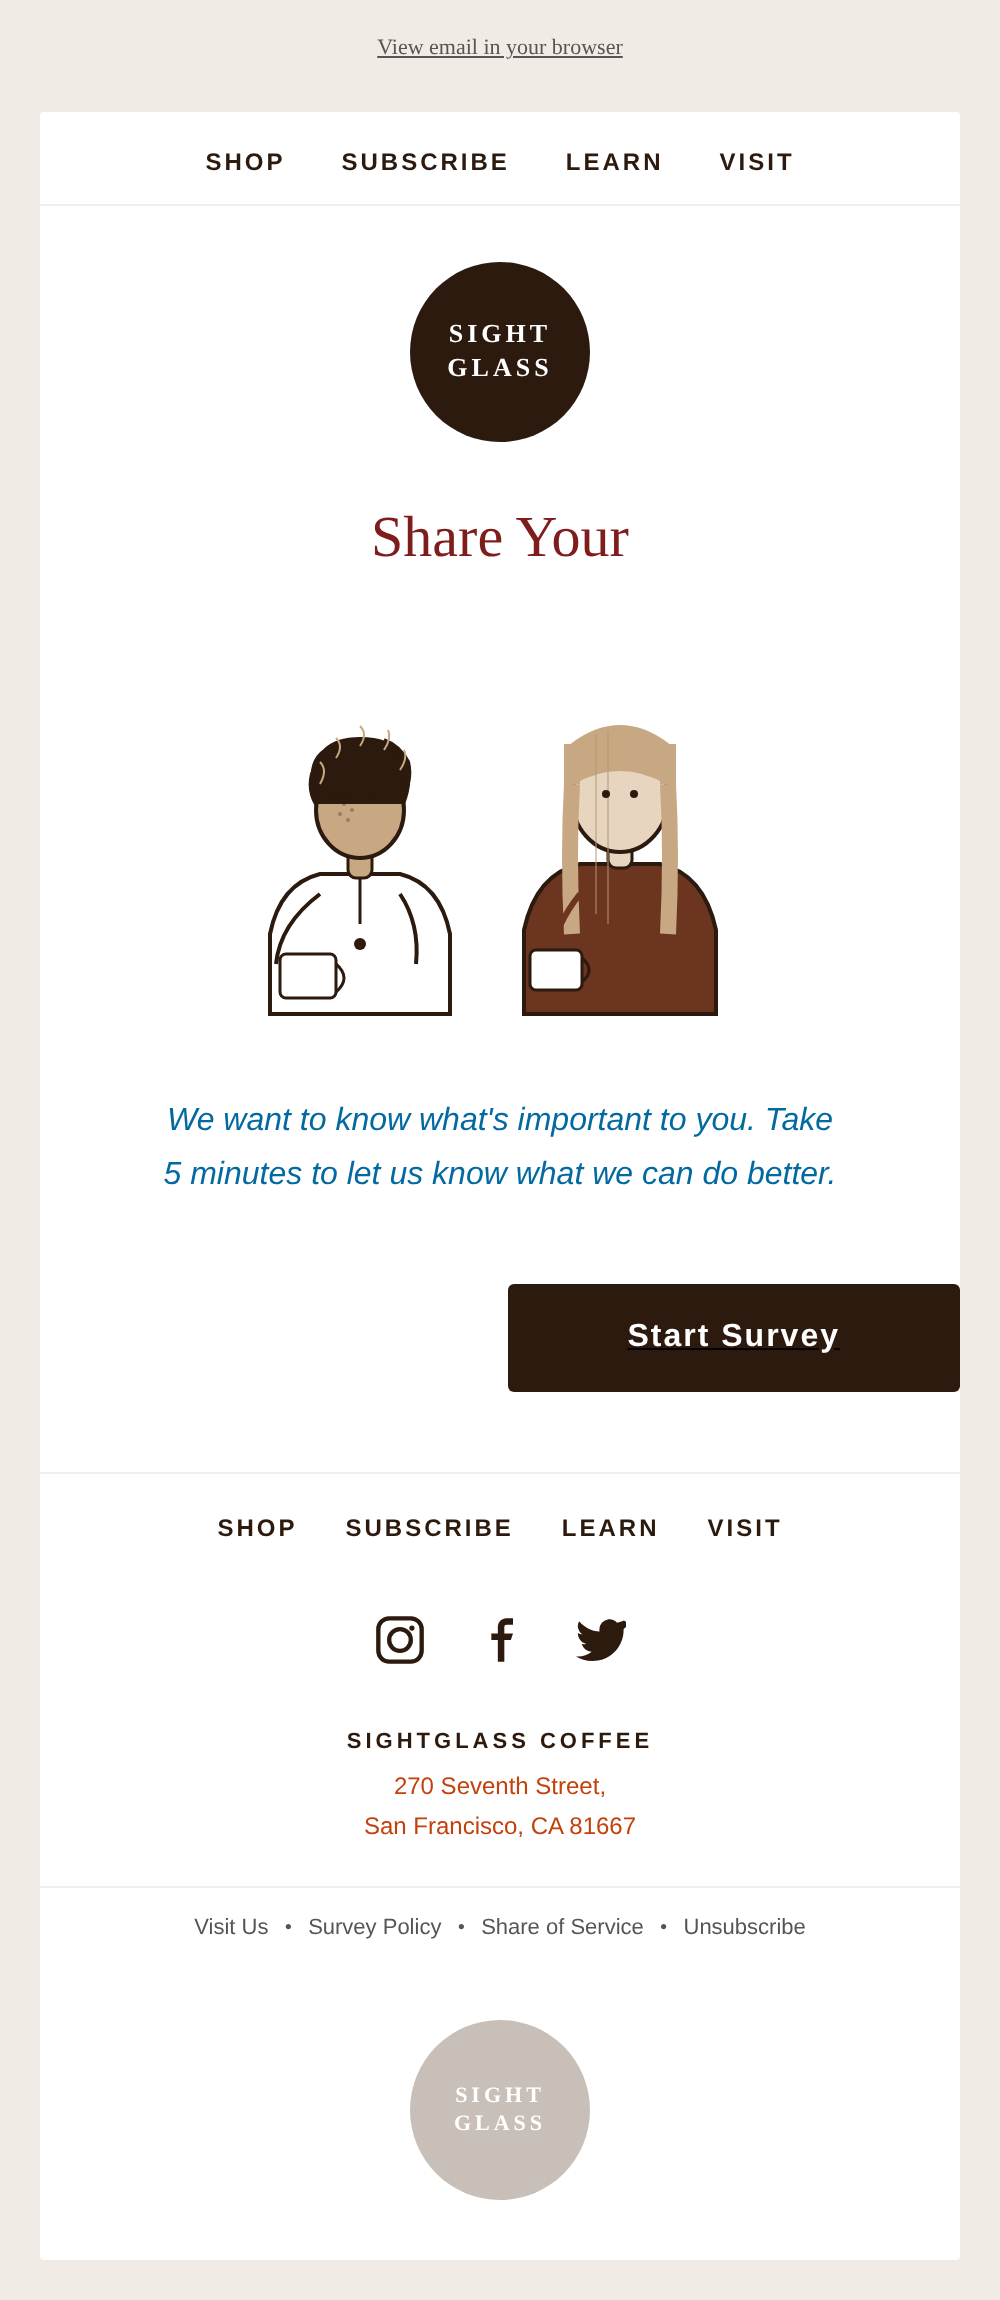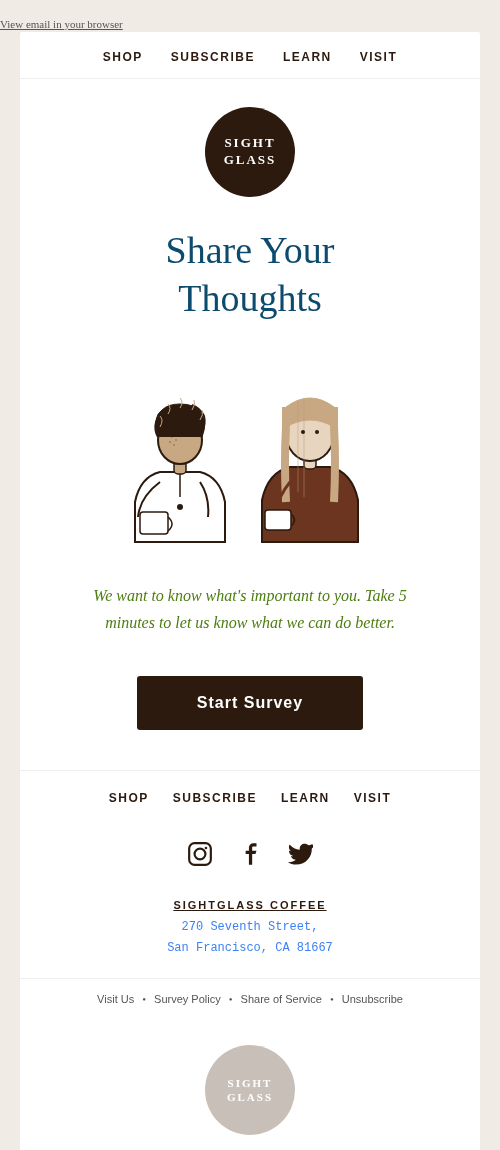--- a/index.html
+++ b/index.html
@@ -13,21 +13,22 @@
       min-height: 1150px;
     }
 
     .email-wrapper {
       width: 500px;
       background-color: #f0ebe4;
       min-height: 1150px;
     }
 
     .view-browser {
-      padding: 14px 0 0;
+      text-align: center;
+      padding: 14px 0 24px;
     }
 
     .view-browser a {
       color: #555;
       font-size: 11px;
       text-decoration: underline;
     }
 
     .email-container {
       background-color: #fff;
@@ -83,22 +84,22 @@
     }
 
     
     .headline-section {
       text-align: center;
       padding: 10px 40px 20px;
     }
 
     .headline {
       font-family: Georgia, serif;
-      font-size: 38px;
-      color: #0c4a6e;
+      font-size: 29px;
+      color: #7f1d1d;
       line-height: 1.25;
       font-weight: normal;
     }
 
     
     .illustration-section {
       display: flex;
       justify-content: center;
       padding: 10px 30px 20px;
     }
@@ -108,32 +109,33 @@
       height: 200px;
     }
 
     
     .body-text-section {
       text-align: center;
       padding: 10px 60px 30px;
     }
 
     .body-text {
-      font-family: Liberation Serif, serif;
+      font-family: Liberation Sans, sans-serif;
       font-style: italic;
       font-size: 16px;
-      color: #4d7c0f;
+      color: #0369a1;
       line-height: 1.7;
     }
 
     
     .cta-section {
       display: flex;
-      justify-content: center;
+      justify-content: flex-end;
       padding: 10px 0 40px;
+      text-decoration: underline;
     }
 
     .cta-button {
       background-color: #2c1a0e;
       color: #fff;
       font-family: Arial, sans-serif;
       font-size: 16px;
       font-weight: bold;
       letter-spacing: 1px;
       padding: 18px 60px;
@@ -192,27 +194,26 @@
     }
 
     .company-name {
       font-family: Arial, sans-serif;
       font-size: 11px;
       font-weight: bold;
       letter-spacing: 2px;
       color: #2c1a0e;
       text-transform: uppercase;
       margin-bottom: 6px;
-      text-decoration: underline;
     }
 
     .address-text {
-      font-family: Liberation Mono, monospace;
+      font-family: Liberation Sans, sans-serif;
       font-size: 12px;
-      color: #3b82f6;
+      color: #c2410c;
       line-height: 1.7;
     }
 
     
     .footer-links-section {
       display: flex;
       justify-content: center;
       align-items: center;
       gap: 8px;
       padding: 14px 20px 20px;
@@ -284,21 +285,20 @@
         <div class="logo-text">
           <div>SIGHT</div>
           <div>GLASS</div>
         </div>
       </div>
     </div>
 
     <div class="headline-section">
       <h1 class="headline">
         <span>Share Your</span><br>
-        <span>Thoughts</span>
       </h1>
     </div>
 
     <div class="illustration-section">
       <svg class="illustration-svg" viewBox="0 0 340 200" xmlns="http://www.w3.org/2000/svg">
 
         <path d="M80,120 Q60,125 55,150 L55,190 L145,190 L145,150 Q140,125 120,120 Z" fill="none" stroke="#2c1a0e" stroke-width="2"></path>
 
         <line x1="100" y1="120" x2="100" y2="145" stroke="#2c1a0e" stroke-width="1.5"></line>
 

